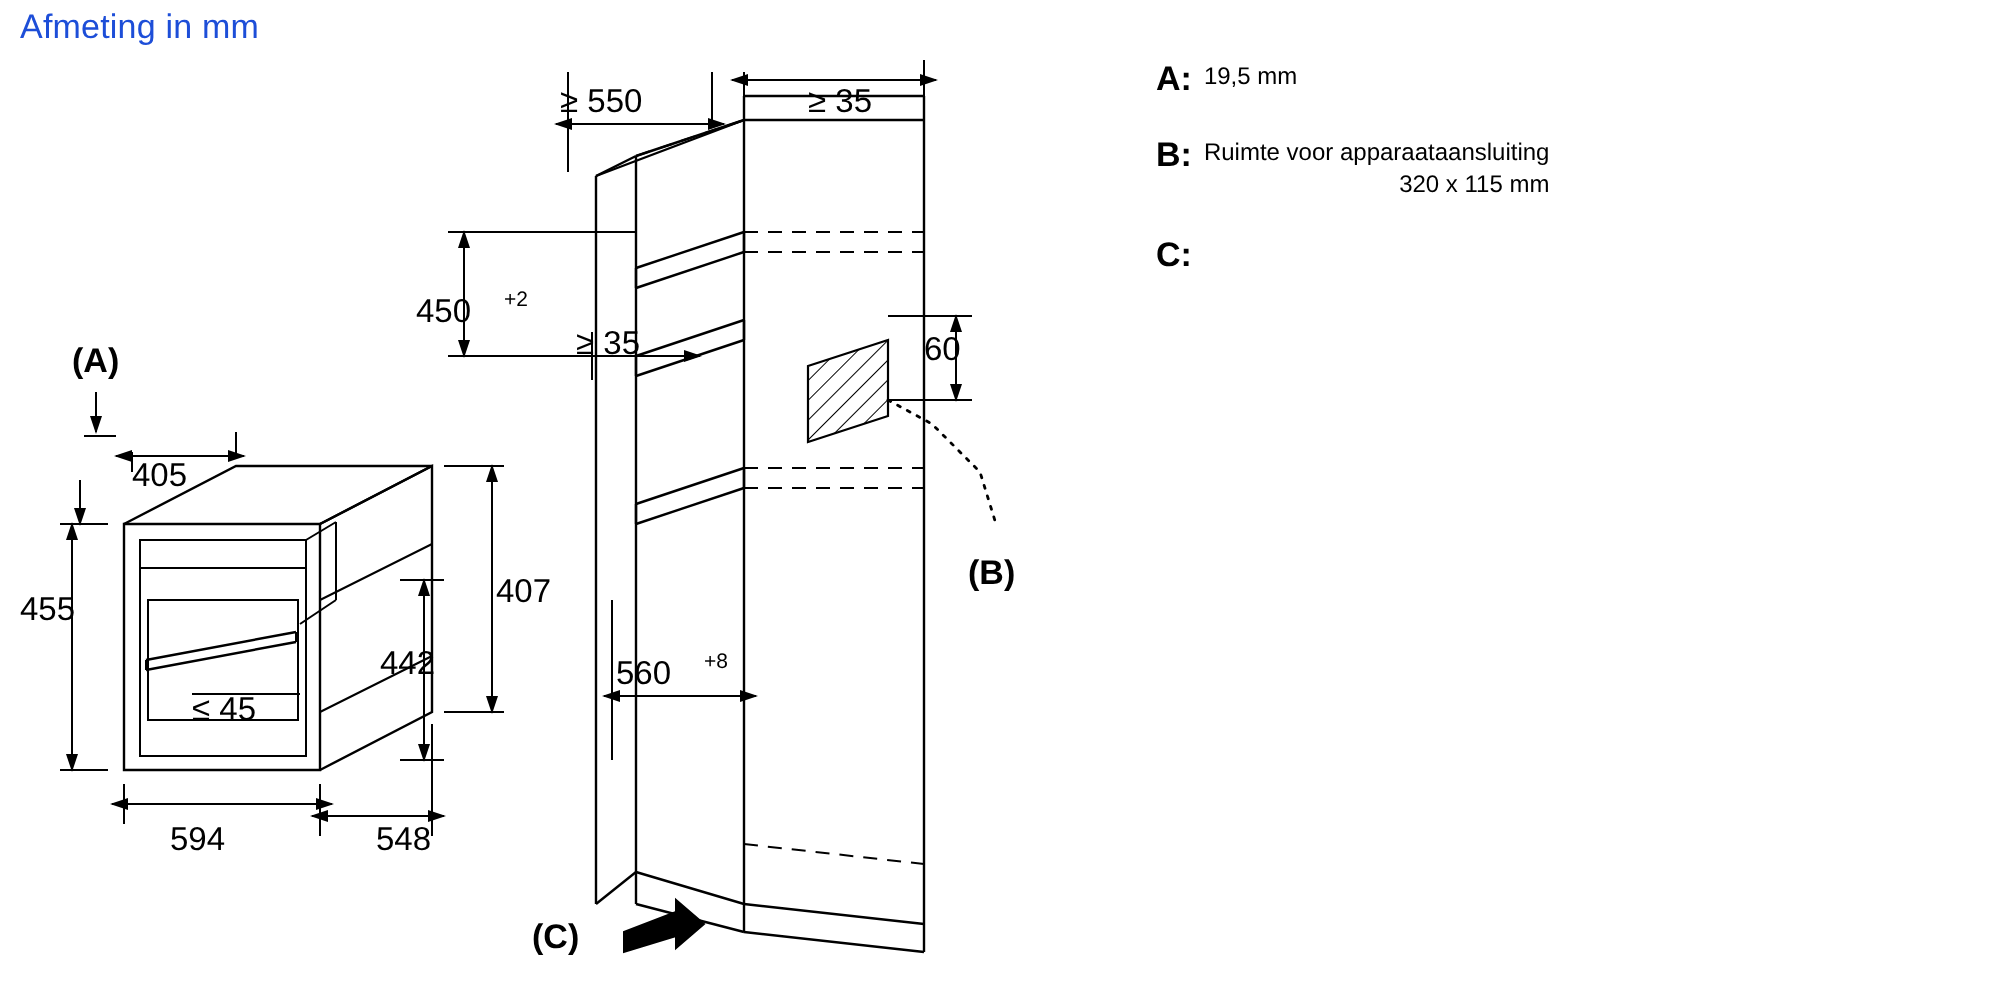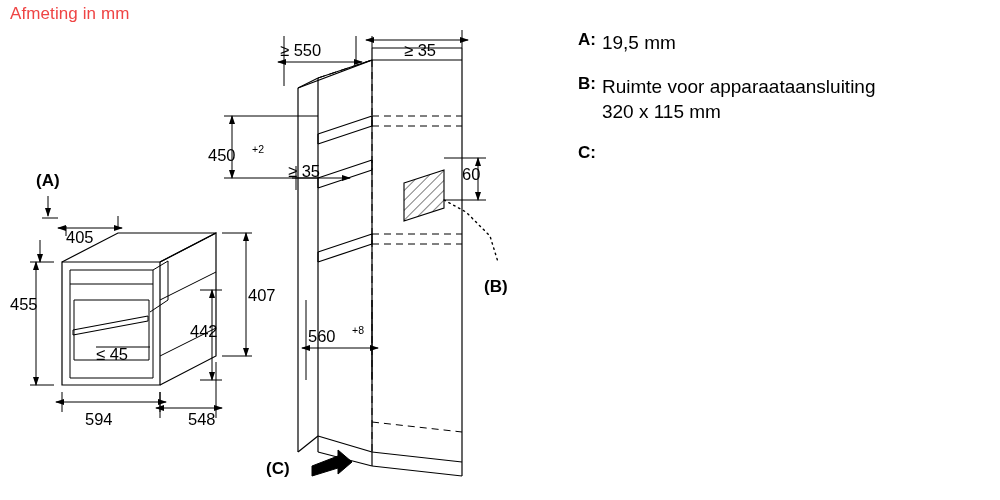--- a/index.html
+++ b/index.html
@@ -18,21 +18,21 @@
   #stage {
     position: relative;
     width: 1000px;
     height: 500px;
   }
   .title {
     position: absolute;
     left: 10px;
     top: 4px;
     font-size: 17px;
-    color: #ef4444;
+    color: #1d4ed8;
     letter-spacing: 0.1px;
   }
   svg#drawing {
     position: absolute;
     left: 0;
     top: 0;
     width: 1000px;
     height: 500px;
   }
   .legend {
@@ -46,21 +46,21 @@
     align-items: flex-start;
     margin-bottom: 18px;
   }
   .legend-key {
     font-size: 17px;
     font-weight: bold;
     margin-right: 6px;
     white-space: nowrap;
   }
   .legend-text {
-    font-size: 19px;
+    font-size: 12px;
     line-height: 1.35;
   }
   
   text {
     font-family: "Liberation Sans", sans-serif;
     font-size: 16px;
     fill: #000;
   }
   text.lbl {
     font-size: 16.5px;
@@ -313,21 +313,21 @@
     </g>
   </svg>
 
   <div class="legend">
     <div class="legend-row">
       <span class="legend-key">A:</span>
       <span class="legend-text">19,5 mm</span>
     </div>
     <div class="legend-row">
       <span class="legend-key">B:</span>
-      <span class="legend-text" style="white-space: pre-line;">Ruimte voor apparaataansluiting
+      <span class="legend-text" style="white-space: pre-line; text-align: right;">Ruimte voor apparaataansluiting
 320 x 115 mm</span>
     </div>
     <div class="legend-row">
       <span class="legend-key">C:</span>
     </div>
   </div>
 
 </div>
 
 </body></html>

